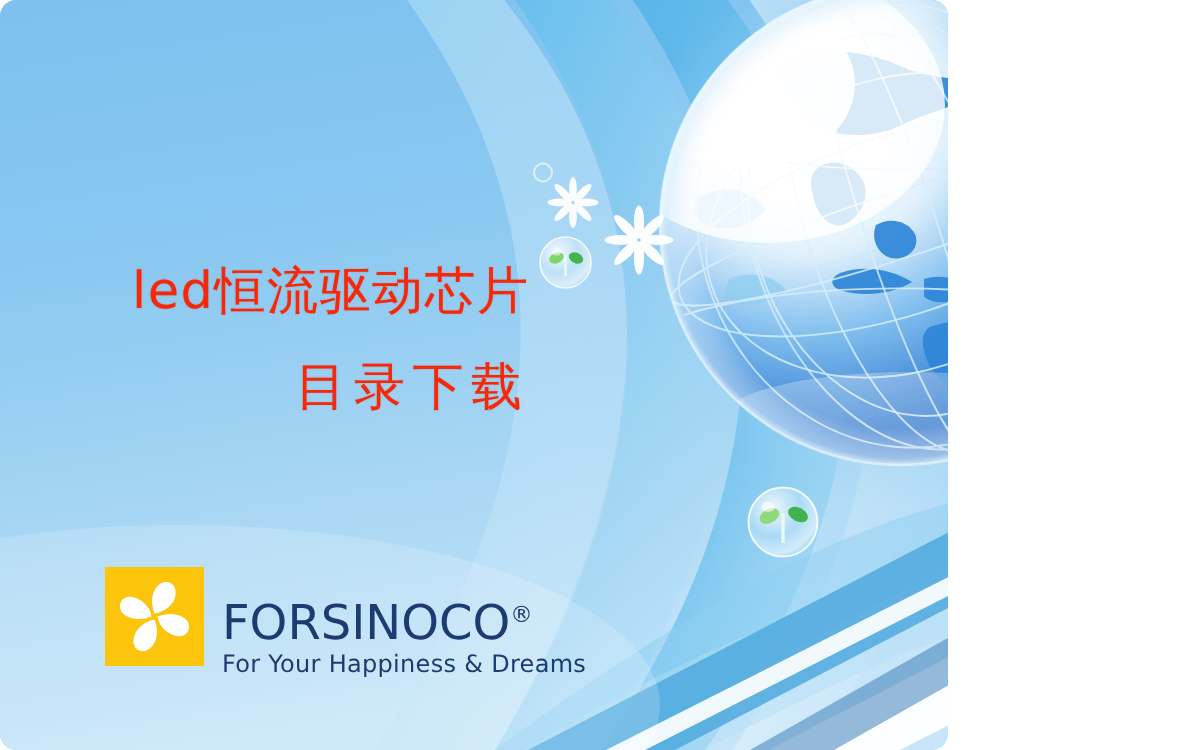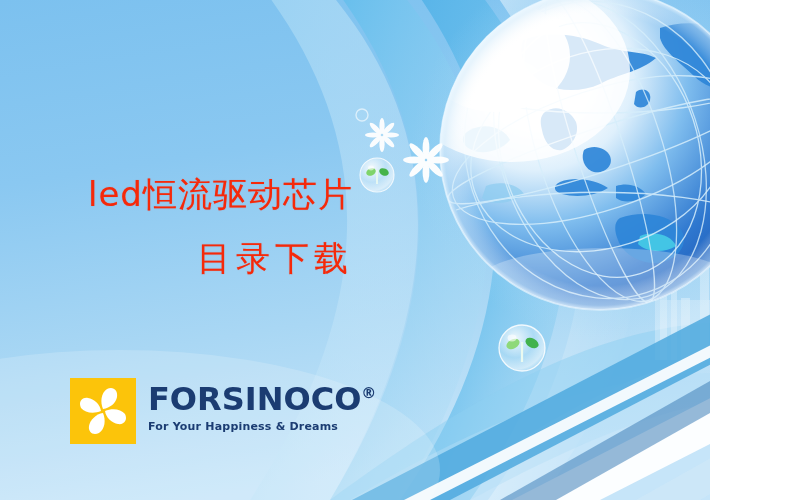--- a/index.html
+++ b/index.html
@@ -2,25 +2,26 @@
 <html><head>
 <meta charset="utf-8">
 <style>
   html, body {
     margin: 0;
     padding: 0;
     background: #ffffff;
   }
   #banner {
     position: relative;
-    width: 710px;
+    width: 632px;
     height: 500px;
     overflow: hidden;
     font-family: "Liberation Sans", "DejaVu Sans", sans-serif;
     background: linear-gradient(170deg, #7cc1ef 0%, #86c6f1 28%, #96cef2 55%, #aed9f5 78%, #c3e4f8 100%);
+    border-radius: 11px;
   }
 
   
   #headline {
     position: absolute;
     left: 88px;
     top: 162px;
     z-index: 40;
     color: #f5290a;
     font-family: "DejaVu Sans", "Liberation Sans", sans-serif;
@@ -52,42 +53,42 @@
     background: #fcc40a;
     position: relative;
     flex: 0 0 auto;
   }
   #logo-text {
     margin-left: 12px;
     padding-top: 4px;
   }
   #logo-wordmark {
     font-family: "DejaVu Sans", "Liberation Sans", sans-serif;
-    font-weight: bold;
+    font-weight: normal;
     font-size: 32px;
     letter-spacing: 0px;
     color: #1b3c72;
     line-height: 34px;
     white-space: nowrap;
     position: relative;
+    margin-top: 16px;
   }
   #logo-reg {
     font-size: 15px;
     vertical-align: super;
     line-height: 1;
   }
   #logo-tagline {
     font-family: "DejaVu Sans", "Liberation Sans", sans-serif;
-    font-size: 11px;
+    font-size: 16px;
     color: #1b3c72;
     letter-spacing: 0.2px;
     line-height: 20px;
     white-space: nowrap;
     margin-top: 1px;
-    font-weight: bold;
   }
 
   svg.art { position: absolute; top: 0; left: 0; width: 800px; height: 500px; }
 </style>
 </head>
 <body>
 
 <div id="banner">
 
   <svg class="art" viewBox="0 0 800 500" preserveAspectRatio="none">

